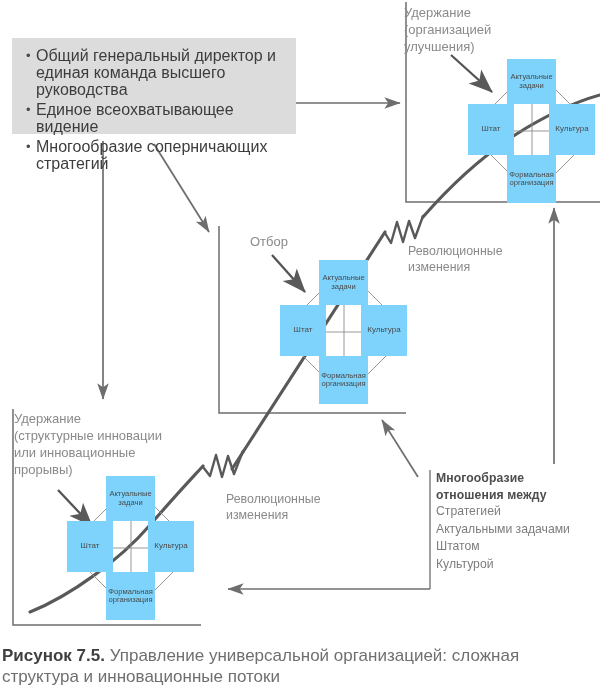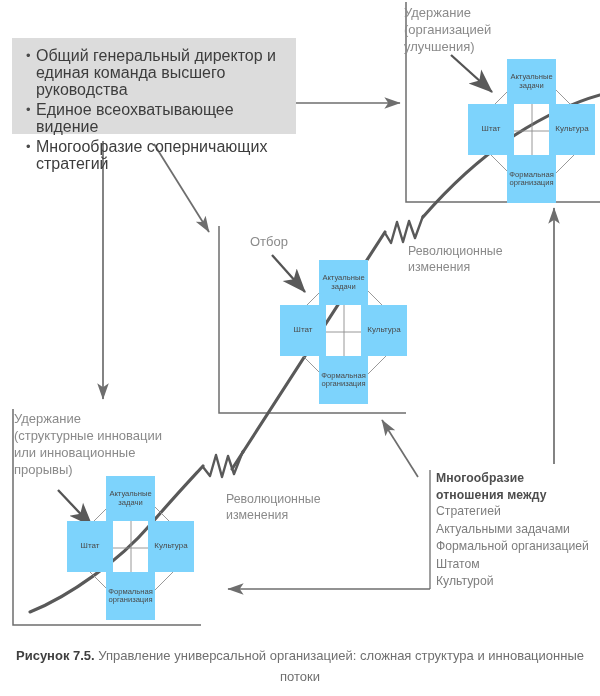--- a/index.html
+++ b/index.html
@@ -43,21 +43,21 @@
   .cong-block{position:absolute;left:436px;top:470px;width:164px;}
   .cong-block .hd{
     color:#4d4d4d;font-weight:bold;font-size:12.2px;line-height:16.5px;
     letter-spacing:.1px;
   }
   .cong-block .it{color:#7d7d7d;font-size:12.2px;line-height:17.5px;}
 
   
   .caption{
     position:absolute;left:2px;top:645px;width:596px;
-    font-size:13px;line-height:21px;color:#6f6f6f;text-align:center;
+    font-size:17px;line-height:21px;color:#6f6f6f;
   }
   .caption b{color:#3f3f3f;font-weight:bold;}
 </style>
 </head>
 <body>
 
 <div id="stage">
 
   <svg class="layer" viewBox="0 0 600 696" xmlns="http://www.w3.org/2000/svg">
     <defs>
@@ -230,21 +230,20 @@
   <div class="lab center" style="left:226px;top:491px;width:126px;font-size:12.4px;">
     <div>Революционные</div>
     <div>изменения</div>
   </div>
 
   <div class="cong-block">
     <div class="hd">Многообразие</div>
     <div class="hd">отношения между</div>
     <div class="it">Стратегией</div>
     <div class="it">Актуальными задачами</div>
-    <div class="it">Формальной организацией</div>
     <div class="it">Штатом</div>
     <div class="it">Культурой</div>
   </div>
 
   <div class="caption">
     <b>Рисунок 7.5.</b>
     <span>Управление универсальной организацией: сложная структура и инновационные потоки</span>
   </div>
 
 </div>

